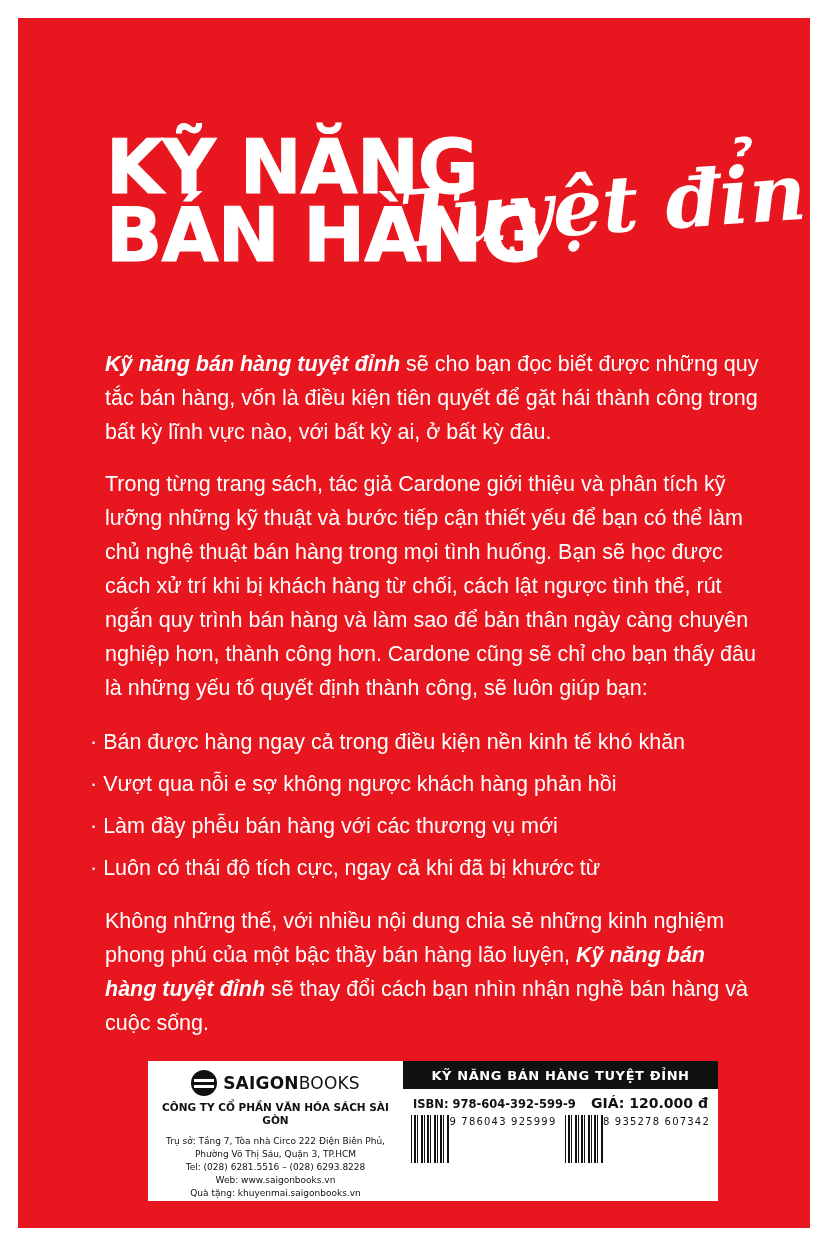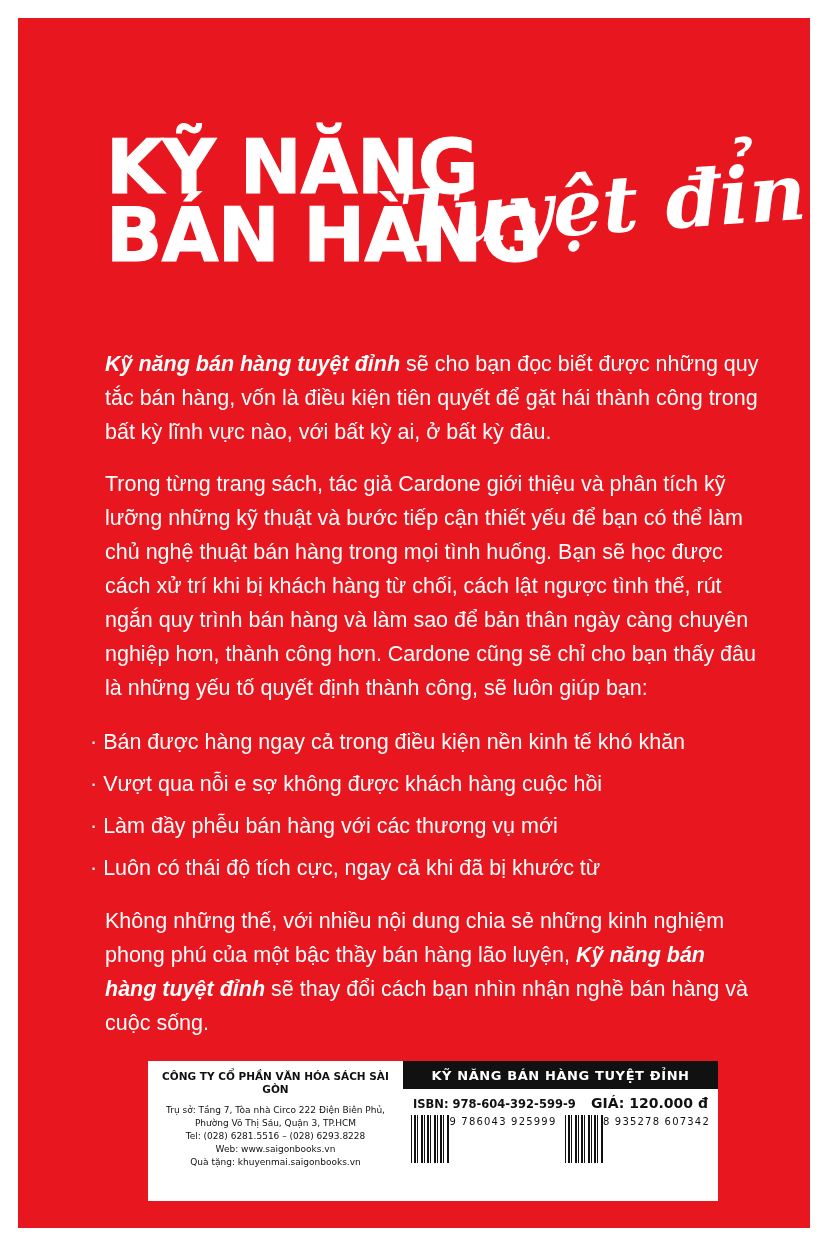--- a/index.html
+++ b/index.html
@@ -245,30 +245,34 @@
       <div class="title-script">Tuyệt đỉnh</div>
     </div>
 
     <div class="body-copy">
       <p class="tight">
         <em>Kỹ năng bán hàng tuyệt đỉnh</em><span> sẽ cho bạn đọc biết được những quy tắc bán hàng, vốn là điều kiện tiên quyết để gặt hái thành công trong bất kỳ lĩnh vực nào, với bất kỳ ai, ở bất kỳ đâu.</span>
       </p>
       <p>Trong từng trang sách, tác giả Cardone giới thiệu và phân tích kỹ lưỡng những kỹ thuật và bước tiếp cận thiết yếu để bạn có thể làm chủ nghệ thuật bán hàng trong mọi tình huống. Bạn sẽ học được cách xử trí khi bị khách hàng từ chối, cách lật ngược tình thế, rút ngắn quy trình bán hàng và làm sao để bản thân ngày càng chuyên nghiệp hơn, thành công hơn. Cardone cũng sẽ chỉ cho bạn thấy đâu là những yếu tố quyết định thành công, sẽ luôn giúp bạn:</p>
       <ul class="bullets">
         <li>Bán được hàng ngay cả trong điều kiện nền kinh tế khó khăn</li>
-        <li>Vượt qua nỗi e sợ không được khách hàng cuộc hồi</li>
+        <li>Vượt qua nỗi e sợ không ngược khách hàng phản hồi</li>
         <li>Làm đầy phễu bán hàng với các thương vụ mới</li>
         <li>Luôn có thái độ tích cực, ngay cả khi đã bị khước từ</li>
       </ul>
       <p><span>Không những thế, với nhiều nội dung chia sẻ những kinh nghiệm phong phú của một bậc thầy bán hàng lão luyện, </span><em>Kỹ năng bán hàng tuyệt đỉnh</em><span> sẽ thay đổi cách bạn nhìn nhận nghề bán hàng và cuộc sống.</span></p>
     </div>
 
     <div class="footer">
 
       <div class="footer-left">
+        <div class="publisher-logo">
+          <span class="logo-mark"></span>
+          <span class="logo-text"><span>SAIGON</span><span class="light">BOOKS</span></span>
+        </div>
         <div class="company">CÔNG TY CỔ PHẦN VĂN HÓA SÁCH SÀI GÒN</div>
         <div class="addr">Trụ sở: Tầng 7, Tòa nhà Circo 222 Điện Biên Phủ,</div>
         <div class="addr">Phường Võ Thị Sáu, Quận 3, TP.HCM</div>
         <div class="addr">Tel: (028) 6281.5516 – (028) 6293.8228</div>
         <div class="addr">Web: www.saigonbooks.vn</div>
         <div class="addr bold">Quà tặng: khuyenmai.saigonbooks.vn</div>
       </div>
 
       <div class="footer-right">
         <div class="band">KỸ NĂNG BÁN HÀNG TUYỆT ĐỈNH</div>

